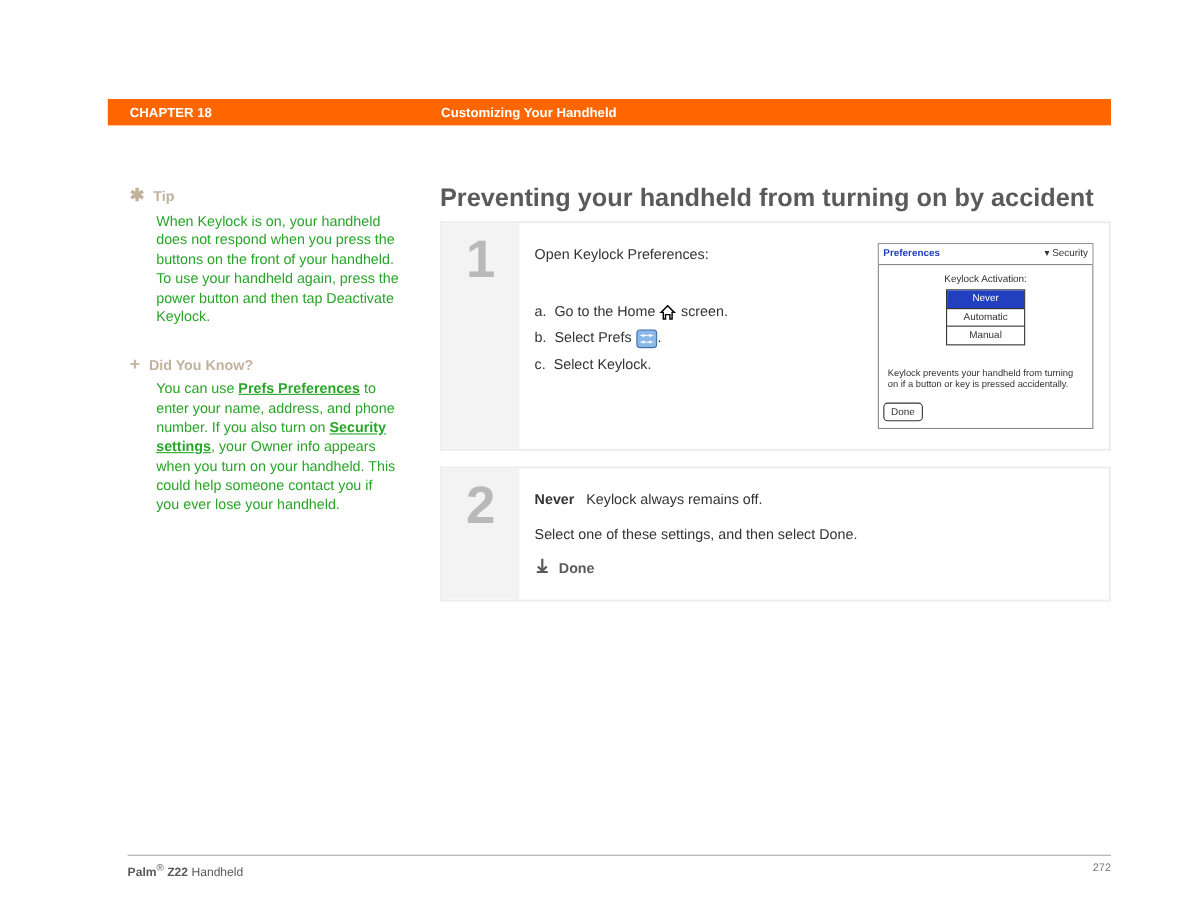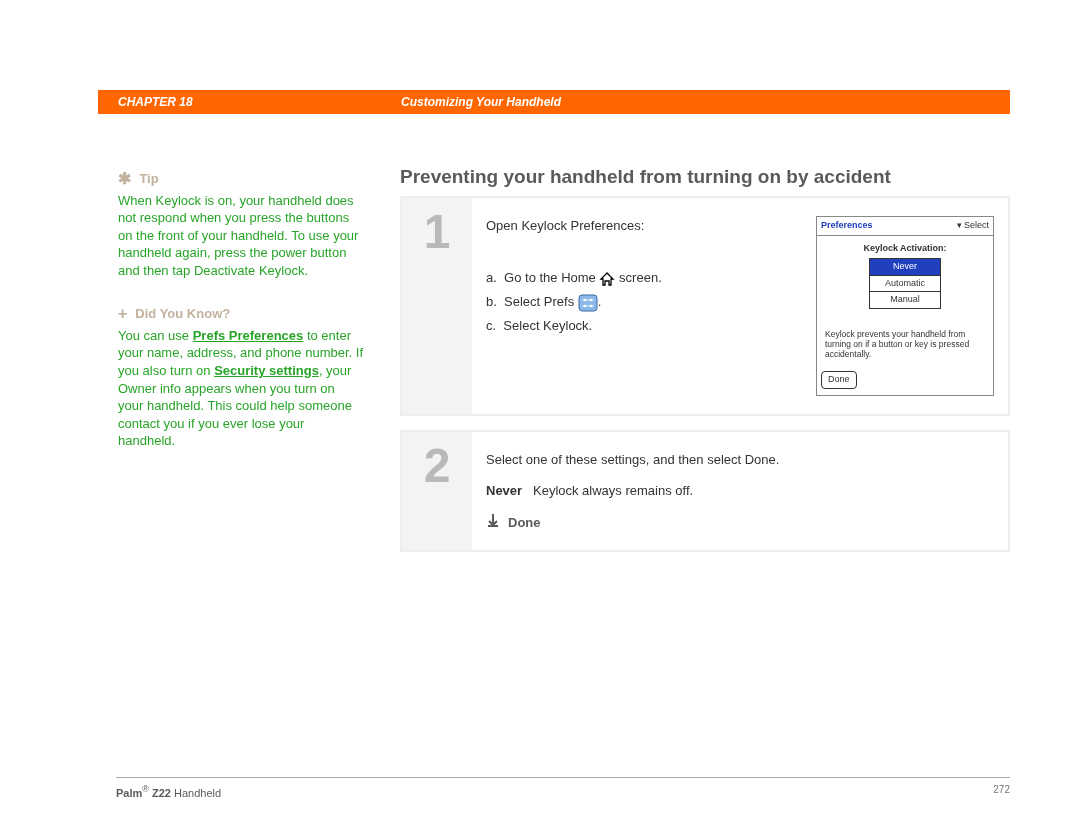--- a/index.html
+++ b/index.html
@@ -16,51 +16,50 @@
     top: 90px;
     left: 98px;
     right: 70px;
     height: 24px;
     background: #ff6600;
     display: flex;
     align-items: center;
     color: #fff;
     font-size: 12px;
     font-weight: bold;
-    font-style: italic;
   }
   .header-chapter {
     padding-left: 20px;
     width: 295px;
   }
   .header-title {
     padding-left: 8px;
   }
   .sidebar {
     position: absolute;
     top: 168px;
     left: 118px;
     width: 245px;
     font-size: 13px;
     line-height: 1.35;
   }
   .tip-block { margin-bottom: 24px; }
   .tip-header { display: flex; align-items: center; color: #c2b29d; font-weight: bold; margin-bottom: 2px; }
   .tip-star { filter: hue-rotate(0deg); color: #c2b29d; font-size: 16px; margin-right: 8px; }
   .tip-plus { color: #c2b29d; font-size: 16px; margin-right: 8px; font-weight: bold; }
-  .tip-body { color: #28a528; }
+  .tip-body { color: #28a528; margin-left: 24px; }
   .tip-body a, .tip-body .link { color: #28a528; font-weight: bold; text-decoration: underline; }
   .main {
     position: absolute;
     top: 166px;
     left: 400px;
     right: 70px;
   }
   .main-title {
-    font-size: 19px;
+    font-size: 23px;
     font-weight: bold;
     color: #5a5a5a;
     margin-bottom: 8px;
   }
   .main-intro {
     font-size: 13px;
     line-height: 1.4;
     color: #333;
     margin-bottom: 18px;
   }
@@ -90,37 +89,37 @@
   }
   .step-text { flex: 1; }
   .step-text ol { list-style: none; padding: 0; margin-top: 32px; }
   .step-text li { margin: 4px 0; }
   .inline-icon {
     display: inline-block;
     vertical-align: middle;
   }
   .home-icon svg, .prefs-icon svg { vertical-align: middle; }
   .screenshot {
-    width: 178px;
+    width: 196px;
     border: 1px solid #888;
     font-size: 9px;
     background: #fff;
     position: relative;
   }
   .shot-header {
     background: #fff;
     border-bottom: 1px solid #888;
     display: flex;
     justify-content: space-between;
     padding: 2px 4px;
   }
   .shot-header .pref { color: #2040c0; font-weight: bold; }
   .shot-header .dropdown { font-size: 9px; }
   .shot-body { padding: 6px 6px 4px 6px; text-align: center; }
-  .shot-label { font-weight: bold; margin-bottom: 3px; }
+  .shot-label { font-weight: normal; margin-bottom: 3px; }
   .option-list { border: 1px solid #333; width: 72px; margin: 0 auto; }
   .option-list div { border-bottom: 1px solid #333; padding: 1px 3px; text-align: center; font-size: 9px; }
   .option-list div:last-child { border-bottom: none; }
   .option-list .selected { background: #2040c0; color: #fff; }
   .shot-note { text-align: left; font-size: 8.5px; line-height: 1.2; margin-top: 20px; padding: 0 2px 4px 2px; }
   .done-btn-wrap { text-align: left; padding: 4px 4px 6px 4px; }
   .done-btn { display: inline-block; border: 1px solid #333; border-radius: 4px; padding: 1px 6px; font-size: 9px; }
   .step2-body p { margin-bottom: 12px; }
   .label-bold { font-weight: bold; }
   .done-line { display: flex; align-items: center; font-weight: bold; color: #5a5a5a; margin-top: 6px; }
@@ -203,21 +202,21 @@
           </li>
           <li>
             <span>c.</span>&nbsp;&nbsp;<span>Select Keylock.</span>
           </li>
         </ol>
       </div>
 
       <div class="screenshot">
         <div class="shot-header">
           <span class="pref">Preferences</span>
-          <span class="dropdown">▾ <span>Select</span></span>
+          <span class="dropdown">▾ <span>Security</span></span>
         </div>
         <div class="shot-body">
           <div class="shot-label">Keylock Activation:</div>
           <div class="option-list">
             <div class="selected">Never</div>
             <div>Automatic</div>
             <div>Manual</div>
           </div>
           <div class="shot-note">Keylock prevents your handheld from turning on if a button or key is pressed accidentally.</div>
         </div>
@@ -225,24 +224,24 @@
           <span class="done-btn">Done</span>
         </div>
       </div>
     </div>
   </div>
 
   <div class="step-box">
     <div class="step-number">2</div>
     <div class="step-content">
       <div class="step-text step2-body">
-        <p>Select one of these settings, and then select Done.</p>
         <p>
           <span class="label-bold">Never</span>&nbsp;&nbsp;&nbsp;<span>Keylock always remains off.</span>
         </p>
+        <p>Select one of these settings, and then select Done.</p>
         <div class="done-line">
           <span class="done-arrow">
             <svg width="14" height="14" viewBox="0 0 14 14">
                 <line x1="7" y1="1" x2="7" y2="11" stroke="#5a5a5a" stroke-width="2"></line>
                 <polyline points="3,8 7,12 11,8" fill="none" stroke="#5a5a5a" stroke-width="2"></polyline>
                 <line x1="2" y1="13" x2="12" y2="13" stroke="#5a5a5a" stroke-width="2"></line>
               </svg>
           </span>
           <span>Done</span>
         </div>

